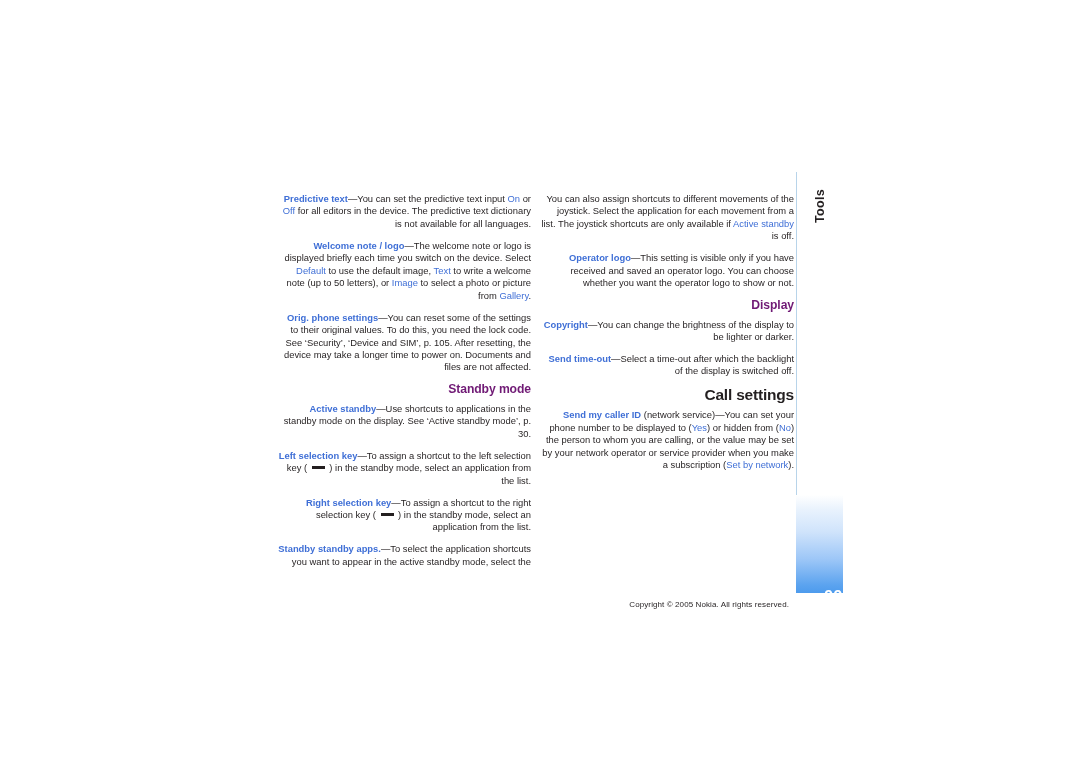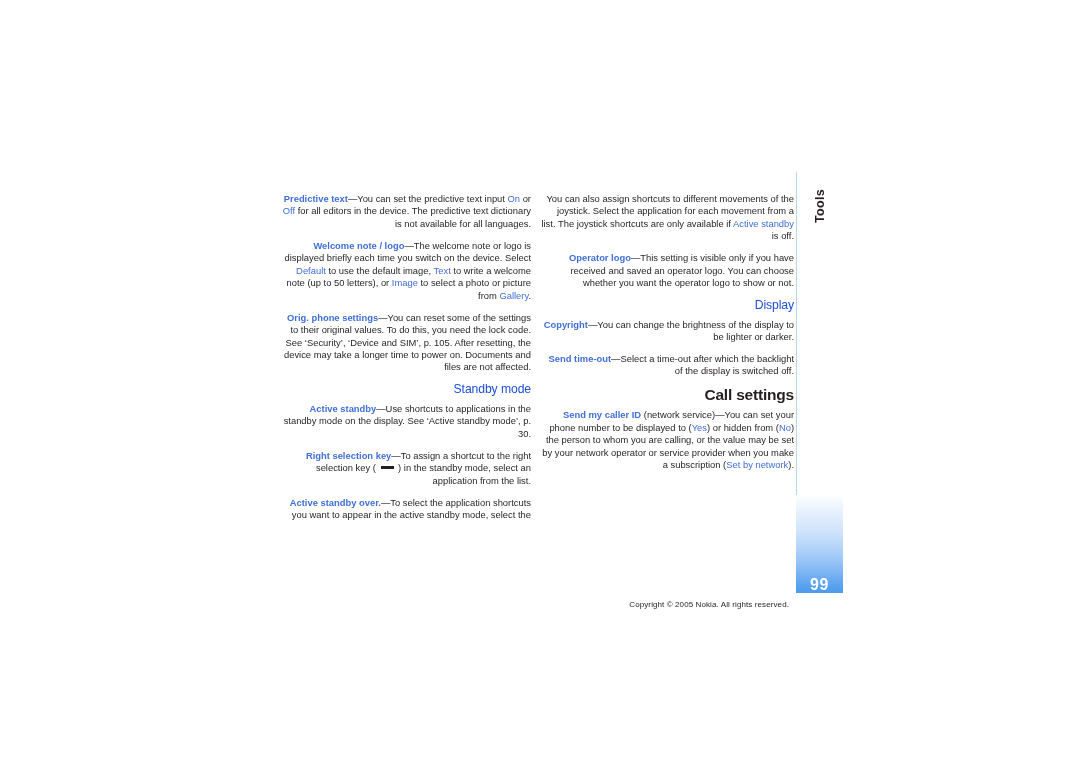--- a/index.html
+++ b/index.html
@@ -53,23 +53,23 @@
     position: absolute;
     left: 796px;
     top: 495px;
     width: 47px;
     height: 98px;
     background: linear-gradient(to bottom, #ffffff 0%, #eaf3fd 14%, #cfe3fb 38%, #9cc6f7 66%, #5ba3ef 92%, #4d9bed 100%);
   }
   .page-number {
     position: absolute;
     left: 796px;
-    top: 576px;
+    top: 588px;
     width: 47px;
-    text-align: center;
+    text-align: right;
     font-size: 16px;
     font-weight: bold;
     color: #ffffff;
     letter-spacing: 0.5px;
   }
 
   
   .col {
     position: absolute;
     top: 193px;
@@ -82,22 +82,22 @@
   .col-left  { left: 278px; }
   .col-right { left: 541px; }
 
   p.para {
     margin: 0 0 9.5px 0;
   }
 
   h3.subhead {
     margin: 4px 0 7px 0;
     font-size: 12.2px;
-    font-weight: normal;
-    color: #1d4ed8;
+    font-weight: bold;
+    color: #701a75;
     letter-spacing: -0.1px;
   }
   h2.head {
     margin: 11px 0 8px 0;
     font-size: 15.5px;
     font-weight: bold;
     color: #231f20;
     letter-spacing: -0.2px;
   }
 
@@ -143,22 +143,23 @@
 
   <div class="col col-left">
     <div>
         <p class="para"><span class="lnk">Predictive text</span><span>—You can set the predictive text input </span><span class="lnk-n">On</span><span> or </span><span class="lnk-n">Off</span><span> for all editors in the device. The predictive text dictionary is not available for all languages.</span></p>
         <p class="para"><span class="lnk">Welcome note / logo</span><span>—The welcome note or logo is displayed briefly each time you switch on the device. Select </span><span class="lnk-n">Default</span><span> to use the default image, </span><span class="lnk-n">Text</span><span> to write a welcome note (up to 50 letters), or </span><span class="lnk-n">Image</span><span> to select a photo or picture from </span><span class="lnk-n">Gallery</span><span>.</span></p>
         <p class="para"><span class="lnk">Orig. phone settings</span><span>—You can reset some of the settings to their original values. To do this, you need the lock code. See ‘Security’, ‘Device and SIM’, p. 105. After resetting, the device may take a longer time to power on. Documents and files are not affected.</span></p>
       </div>
     <h3 class="subhead">Standby mode</h3>
     <div>
         <p class="para"><span class="lnk">Active standby</span><span>—Use shortcuts to applications in the standby mode on the display. See ‘Active standby mode’, p. 30.</span></p>
+        <p class="para"><span class="lnk">Left selection key</span><span>—To assign a shortcut to the left selection key ( </span><span class="softkey"></span><span> ) in the standby mode, select an application from the list.</span></p>
         <p class="para"><span class="lnk">Right selection key</span><span>—To assign a shortcut to the right selection key ( </span><span class="softkey"></span><span> ) in the standby mode, select an application from the list.</span></p>
-        <p class="para"><span class="lnk">Active standby over.</span><span>—To select the application shortcuts you want to appear in the active standby mode, select the</span></p>
+        <p class="para"><span class="lnk">Standby standby apps.</span><span>—To select the application shortcuts you want to appear in the active standby mode, select the</span></p>
       </div>
   </div>
 
   <div class="col col-right">
     <div>
         <p class="para"><span>You can also assign shortcuts to different movements of the joystick. Select the application for each movement from a list. The joystick shortcuts are only available if </span><span class="lnk-n">Active standby</span><span> is off.</span></p>
         <p class="para"><span class="lnk">Operator logo</span><span>—This setting is visible only if you have received and saved an operator logo. You can choose whether you want the operator logo to show or not.</span></p>
       </div>
     <h3 class="subhead">Display</h3>
     <div>

